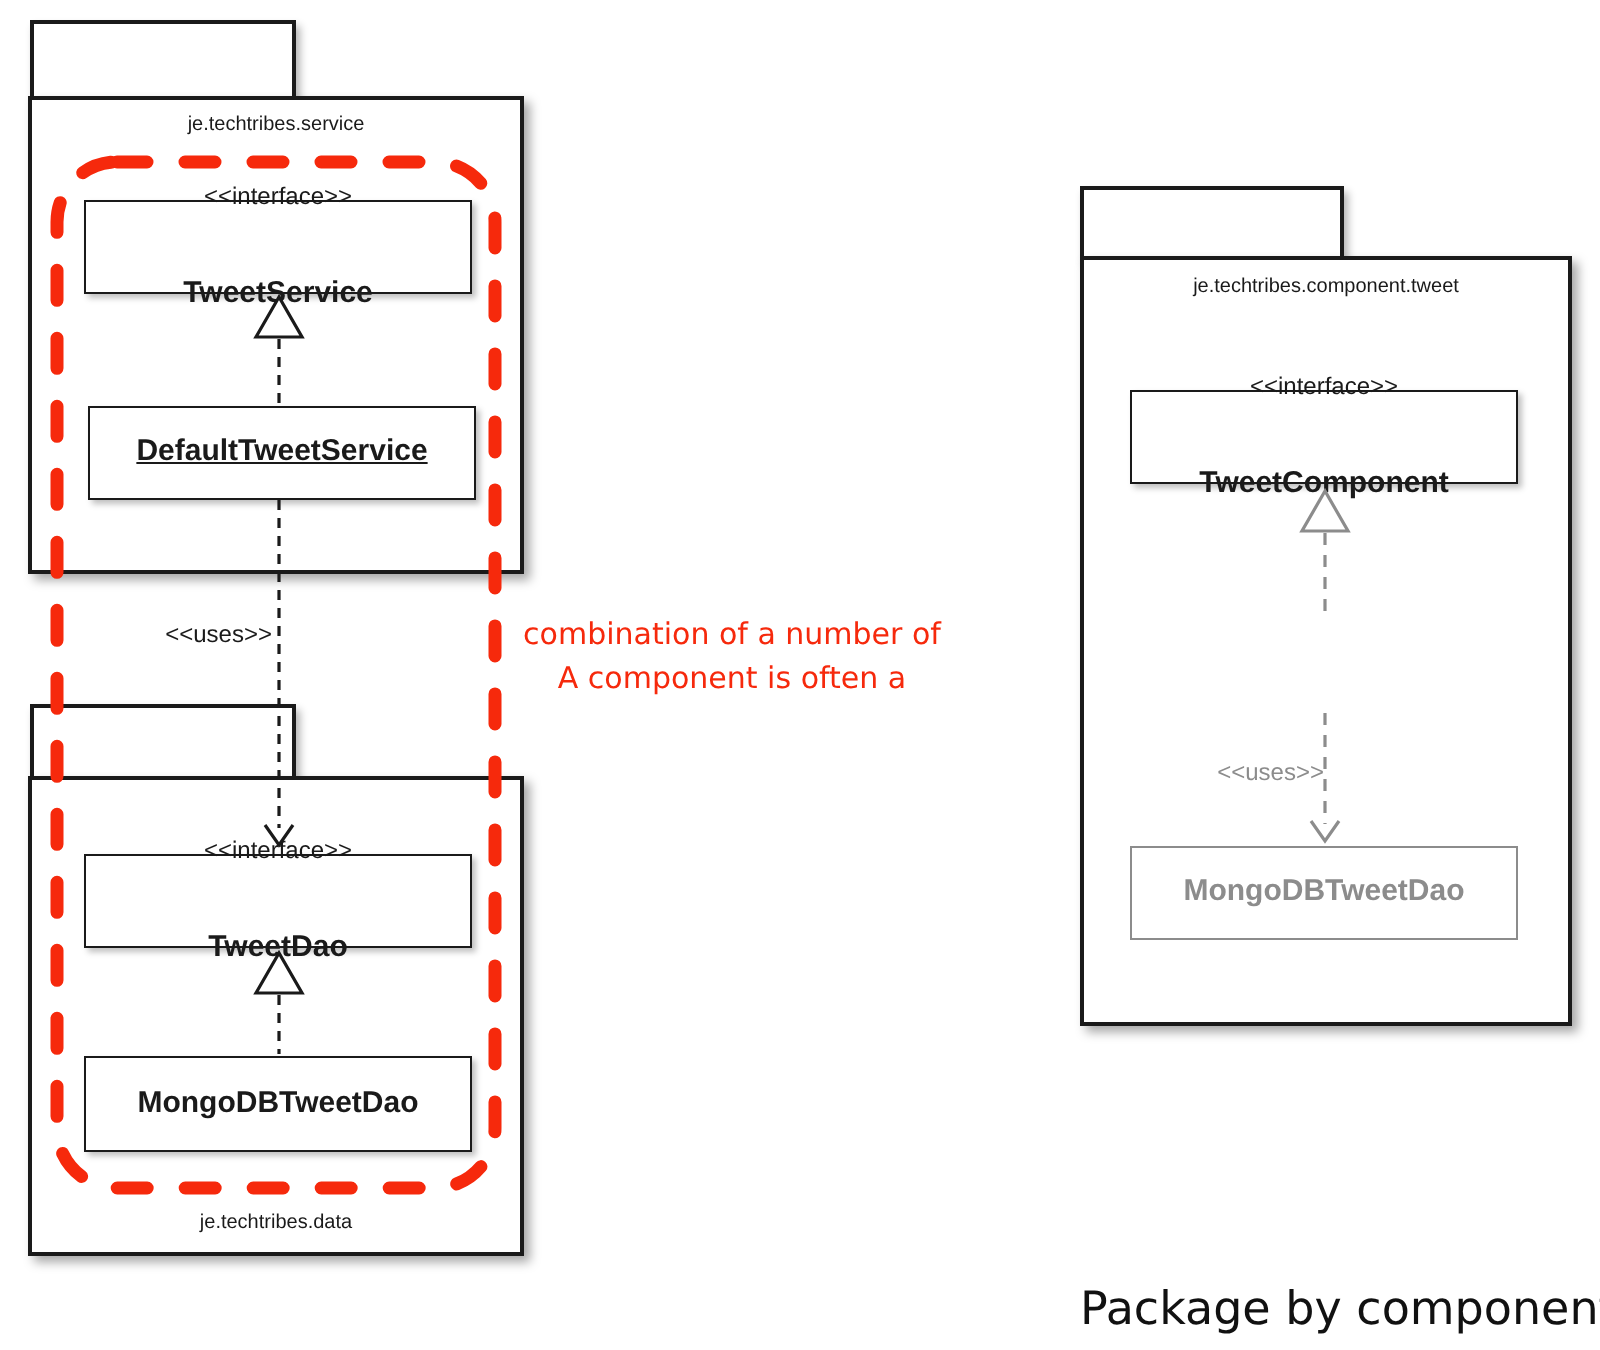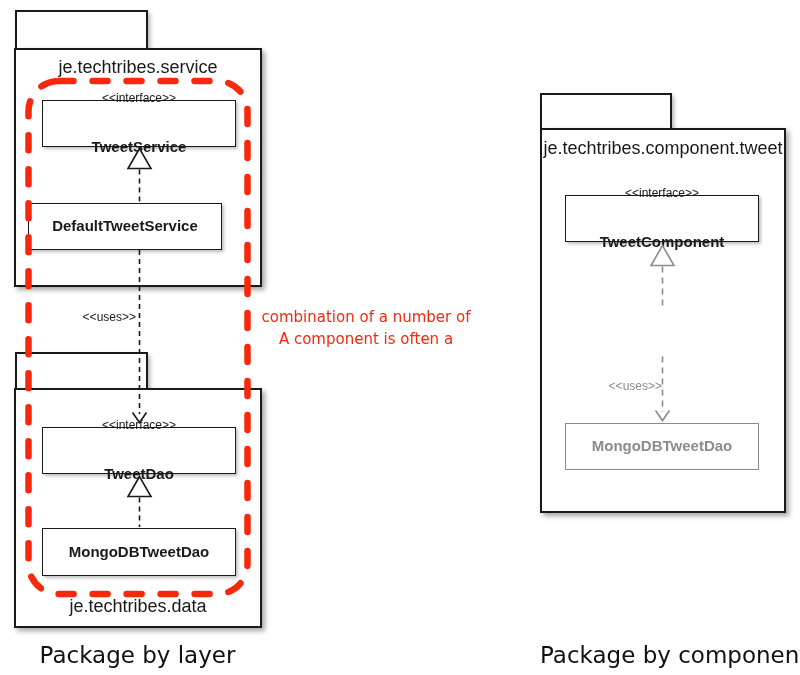--- a/index.html
+++ b/index.html
@@ -11,21 +11,21 @@
   .pkg-tab{
     position:absolute;background:#ffffff;border:2px solid #1a1a1a;
     box-shadow:2px 3px 4px rgba(0,0,0,0.30);
   }
   .pkg-body{
     position:absolute;background:#ffffff;border:2px solid #1a1a1a;
     box-shadow:3px 3px 5px rgba(0,0,0,0.35);
   }
   .pkg-label{
     position:absolute;left:0;right:0;text-align:center;
-    font-size:18px;color:#1a1a1a;white-space:nowrap;
+    font-size:10px;color:#1a1a1a;white-space:nowrap;
   }
   
   .cls{
     position:absolute;background:#ffffff;border:1.5px solid #1a1a1a;
     box-shadow:2px 2px 3px rgba(0,0,0,0.25);
     display:flex;flex-direction:column;align-items:center;justify-content:center;
     text-align:center;line-height:1.25;gap:32px;
   }
   .cls .stereo{font-size:12px;color:#1a1a1a;}
   .cls .cname{font-size:15px;font-weight:bold;color:#1a1a1a;}
@@ -62,36 +62,35 @@
   <div class="pkg-tab" style="left:15px;top:352px;width:129px;height:34px;"></div>
   <div class="pkg-body" style="left:14px;top:388px;width:244px;height:236px;">
     <div class="pkg-label" style="bottom:9px;">je.techtribes.data</div>
   </div>
 
   <div class="cls" style="left:42px;top:100px;width:192px;height:45px;">
     <div class="stereo">&lt;&lt;interface&gt;&gt;</div>
     <div class="cname">TweetService</div>
   </div>
 
-  <div class="cls" style="left:28px;top:203px;width:192px;height:45px;">
+  <div class="cls" style="left:44px;top:203px;width:192px;height:45px;text-decoration:underline;">
     <div class="cname">DefaultTweetService</div>
   </div>
 
   <div class="uses" style="right:664px;top:310px;">&lt;&lt;uses&gt;&gt;</div>
 
   <div class="cls" style="left:42px;top:427px;width:192px;height:45px;">
     <div class="stereo">&lt;&lt;interface&gt;&gt;</div>
     <div class="cname">TweetDao</div>
   </div>
 
   <div class="cls" style="left:42px;top:528px;width:192px;height:46px;">
     <div class="cname">MongoDBTweetDao</div>
   </div>
 
-  <div class="caption" style="left:14px;top:642px;width:247px;">Package by layer</div>
 
   <div class="annotation">
     <div>combination of a number of</div>
     <div>A component is often a</div>
   </div>
 
   <div class="pkg-tab" style="left:540px;top:93px;width:128px;height:33px;"></div>
   <div class="pkg-body" style="left:540px;top:128px;width:242px;height:381px;">
     <div class="pkg-label" style="top:8px;">je.techtribes.component.tweet</div>
   </div>

